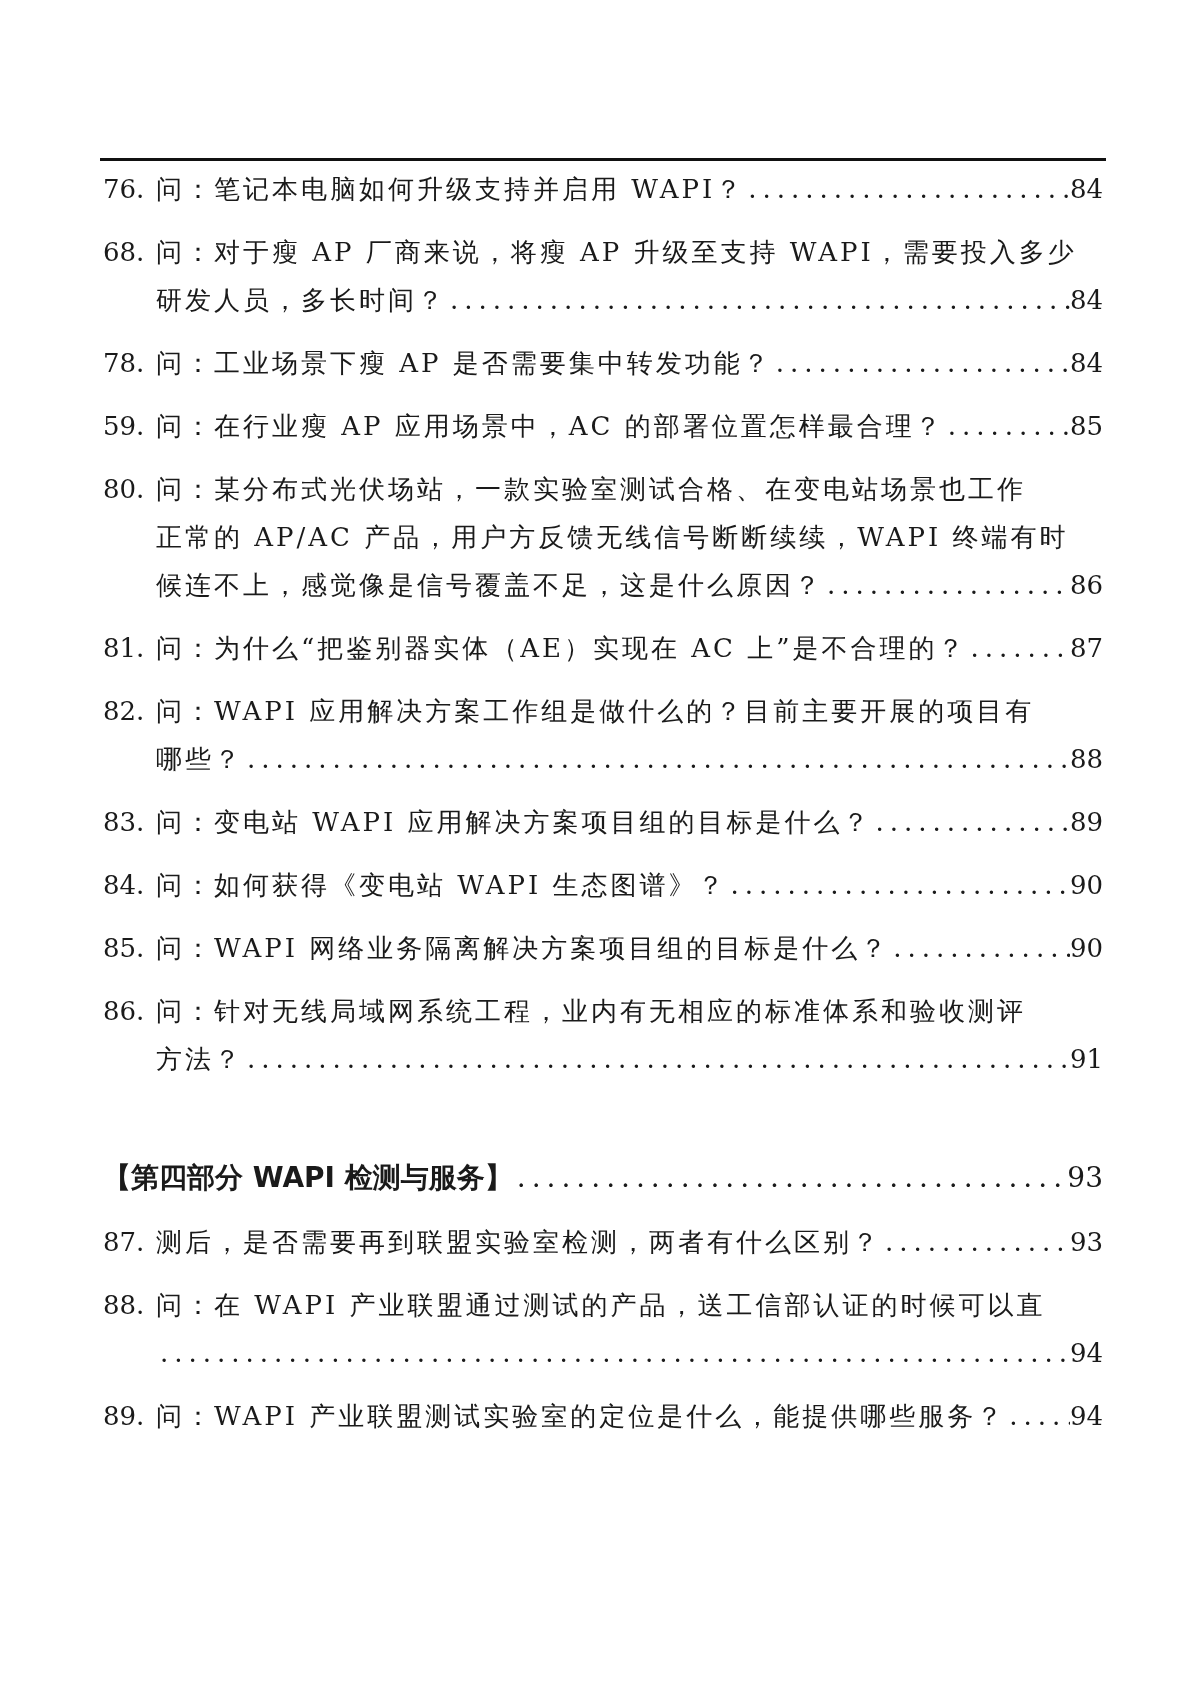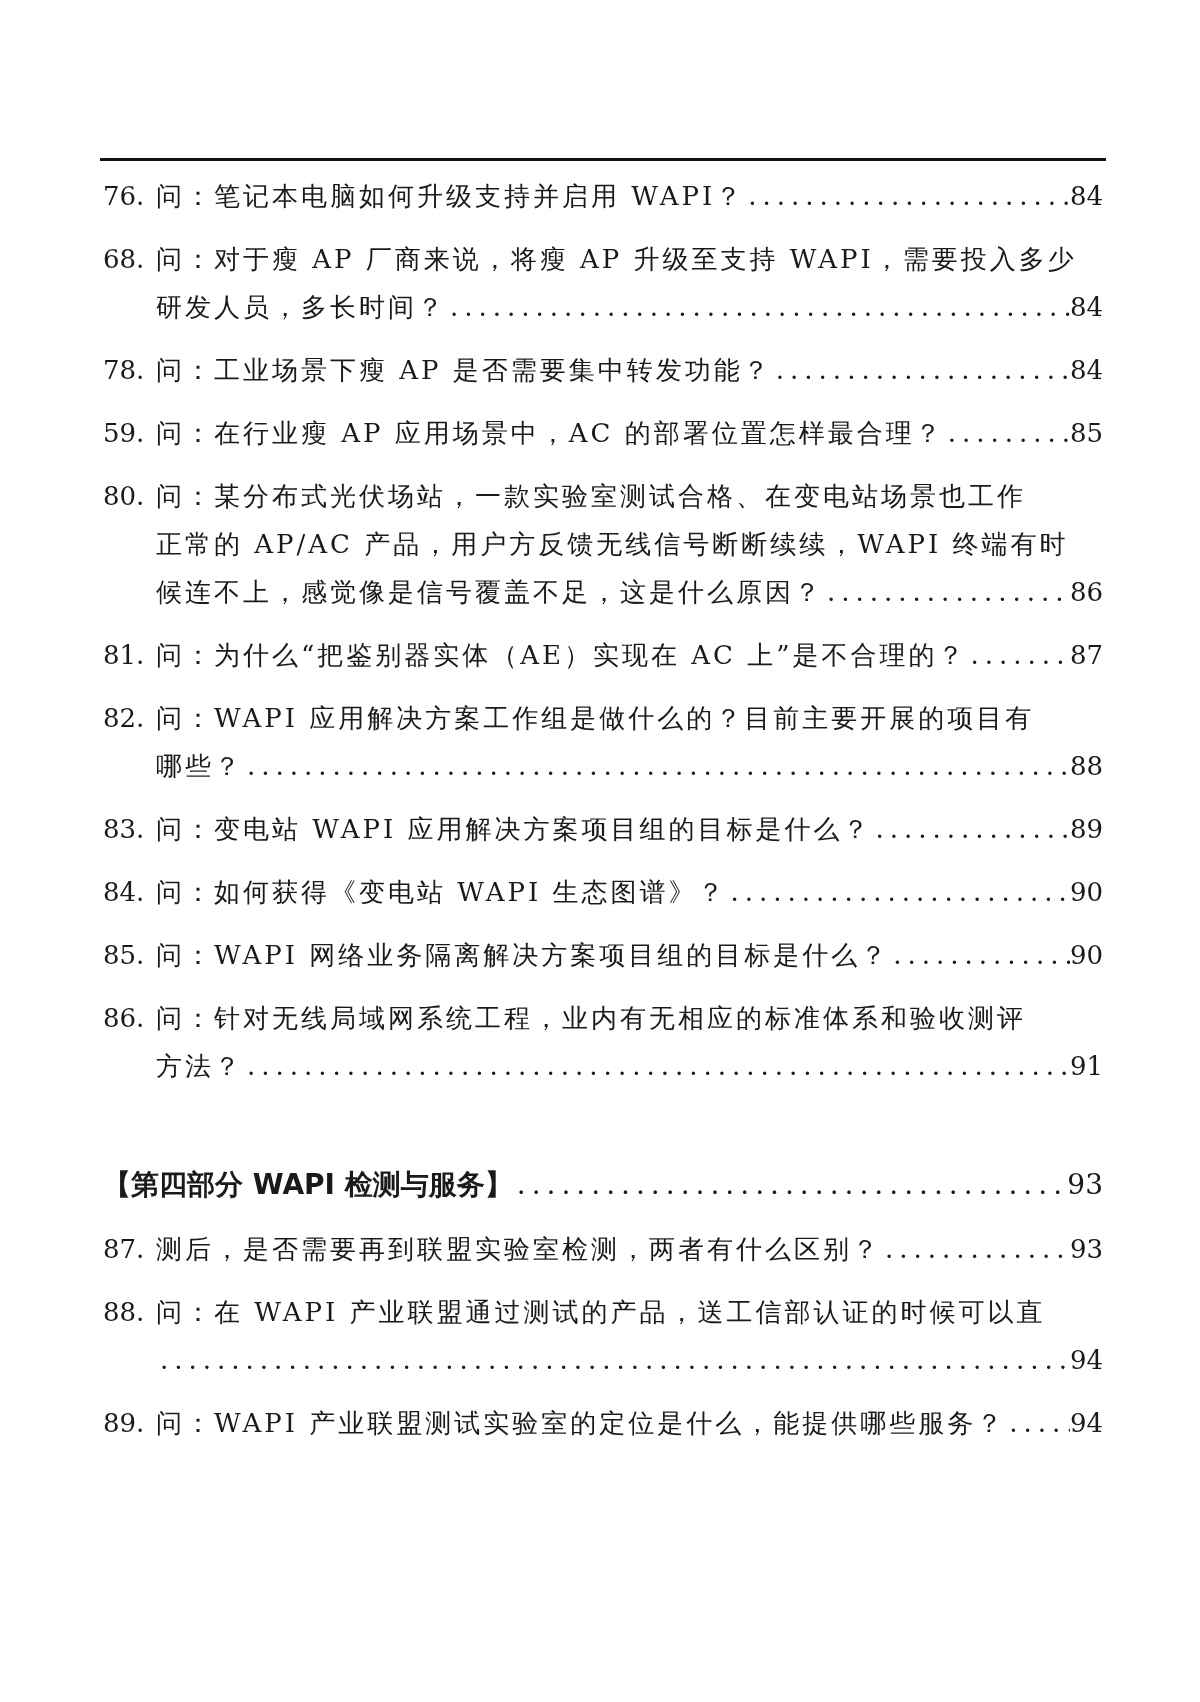--- a/index.html
+++ b/index.html
@@ -1,19 +1,19 @@
 <!DOCTYPE html>
 <html><head>
 <meta charset="utf-8">
 <style>
   html, body { margin:0; padding:0; background:#ffffff; }
   body { width:1200px; height:1702px; position:relative; overflow:hidden;
          font-family:"DejaVu Serif","Liberation Serif",serif; color:#1a1a1a; }
   .rule { position:absolute; left:100px; top:158px; width:1006px; height:3px; background:#111; }
-  .toc { position:absolute; left:103px; top:172px; width:1000px; }
+  .toc { position:absolute; left:103px; top:165px; width:1000px; }
   .entry { position:relative; font-size:26px; line-height:48px; margin-bottom:15px; }
   .num { position:absolute; left:0; top:0; width:62px; letter-spacing:0; }
   .body { margin-left:53px; }
   .line { display:flex; white-space:nowrap; letter-spacing:3px; }
   .line .txt { flex:0 0 auto; }
   .line .dots { flex:1 1 auto; overflow:hidden; letter-spacing:6px; padding:0 4px; }
   .line .pg { flex:0 0 auto; letter-spacing:0; }
   .section { position:relative; font-size:28px; line-height:48px; margin-top:71px; margin-bottom:16px;
              font-family:"DejaVu Sans","Liberation Sans",sans-serif; font-weight:bold; display:flex; white-space:nowrap; }
   .section .dots { flex:1 1 auto; overflow:hidden; letter-spacing:6px; font-weight:normal; font-family:"DejaVu Serif",serif; padding:0 4px; }

